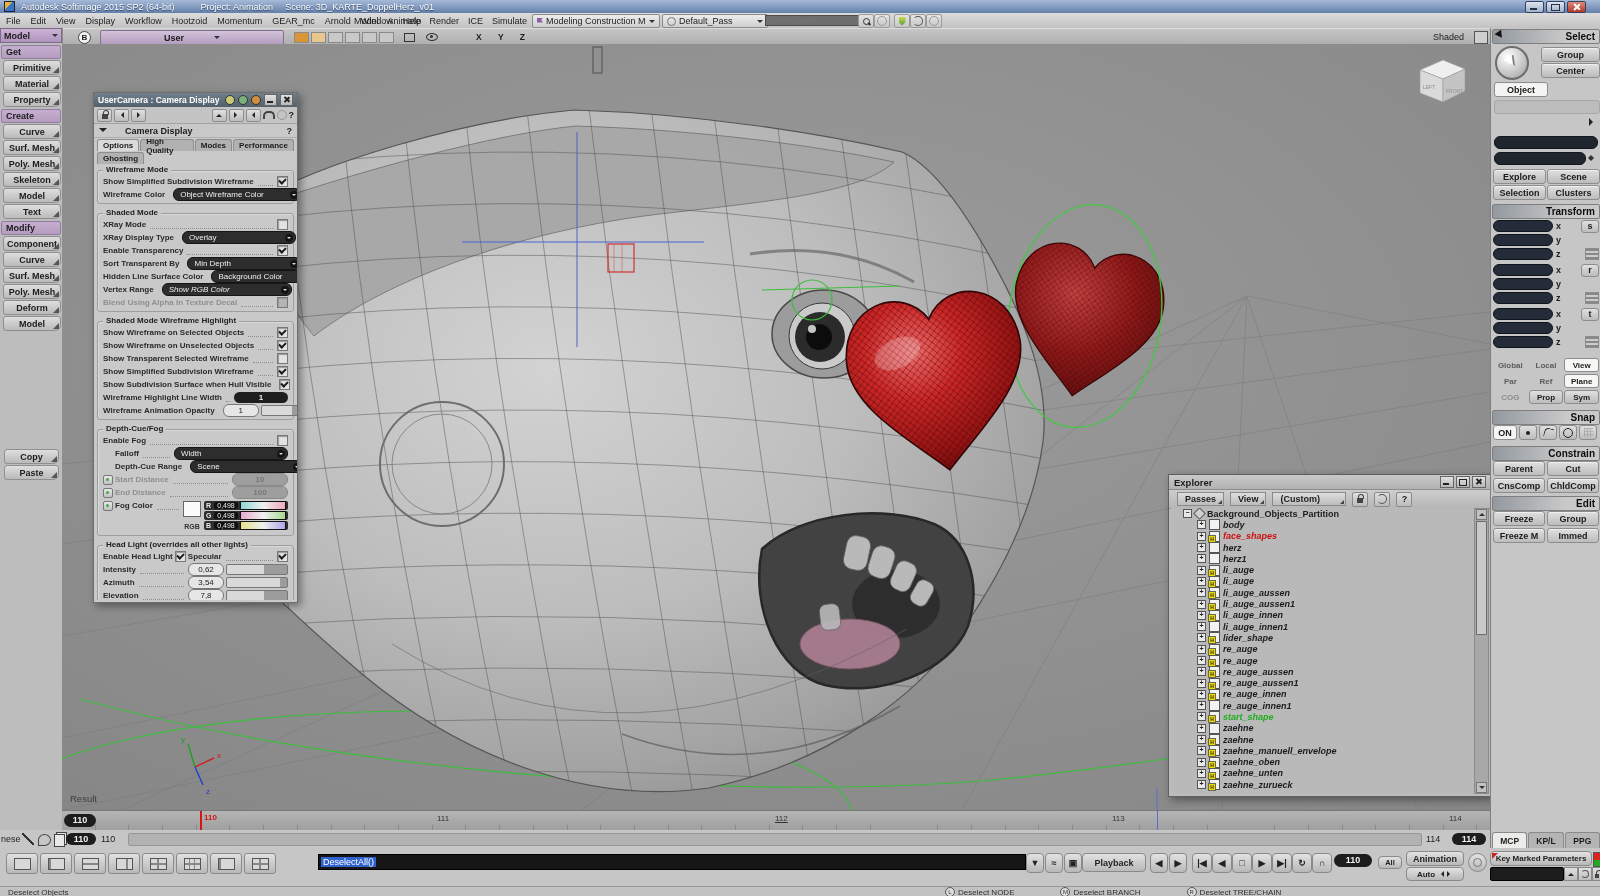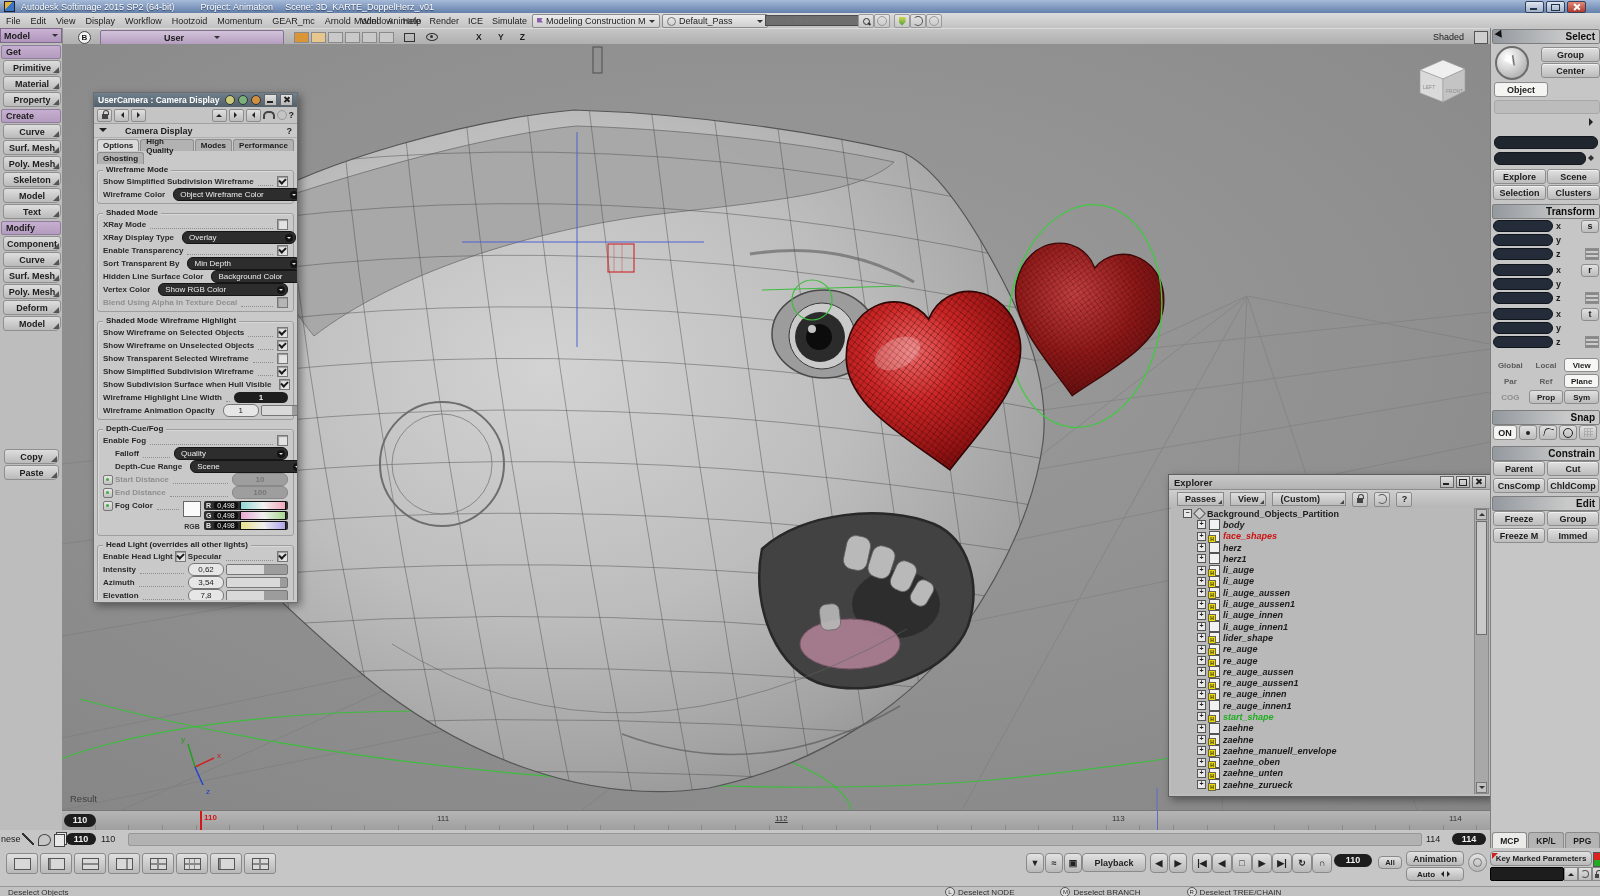--- a/index.html
+++ b/index.html
@@ -640,23 +640,23 @@
             </span>
           </div>
           <div class="prow">
             <span class="plbl">Hidden Line Surface Color</span>
             <span class="dots"></span>
             <span class="psel">
               <span class="pselt">Background Color</span>
             </span>
           </div>
           <div class="prow">
-            <span class="plbl">Vertex Color</span>
-            <span class="dots"></span>
-            <span class="psel" style="width: 120px;">
+            <span class="plbl">Vertex Range</span>
+            <span class="dots"></span>
+            <span class="psel" style="width: 120px; font-style: italic;">
               <span class="pselt">Show RGB Color</span>
               <span class="pselarr"></span>
             </span>
           </div>
           <div class="prow dis">
             <span class="plbl">Blend Using Alpha In Texture Decal</span>
             <span class="dots"></span>
             <span class="cb"></span>
           </div>
         </div>
@@ -705,21 +705,21 @@
           <div class="gtitle">Depth-Cue/Fog</div>
           <div class="prow">
             <span class="plbl">Enable Fog</span>
             <span class="dots"></span>
             <span class="cb"></span>
           </div>
           <div class="prow">
             <span class="plbl ind">Falloff</span>
             <span class="dots"></span>
             <span class="psel">
-              <span class="pselt">Quality</span>
+              <span class="pselt">Width</span>
               <span class="pselarr"></span>
             </span>
           </div>
           <div class="prow">
             <span class="plbl ind">Depth-Cue Range</span>
             <span class="dots"></span>
             <span class="psel">
               <span class="pselt">Scene</span>
               <span class="pselarr"></span>
             </span>
@@ -1175,20 +1175,23 @@
       </span>
     <span class="lb g6" style="left:176px">
         <i></i>
       </span>
     <span class="lb v2" style="left:210px">
         <i></i>
       </span>
     <span class="lb g4" style="left:244px">
         <i></i>
       </span>
+    <div id="cmdbox" class="ab">
+      <span id="cmdsel">DeselectAll()</span>
+    </div>
     <span id="cmd-icons"></span>
     <span id="playbackbtn" class="pbtn">Playback</span>
     <span id="step-btns"></span>
     <span id="transport"></span>
     <span id="framepill2" class="framepill ab">110</span>
     <span id="allbtn" class="pbtn">All</span>
     <span id="animbtn" class="pbtn">Animation</span>
     <span id="autobtn" class="pbtn">
       <span>Auto</span>
       <span class="sarr l"></span>

